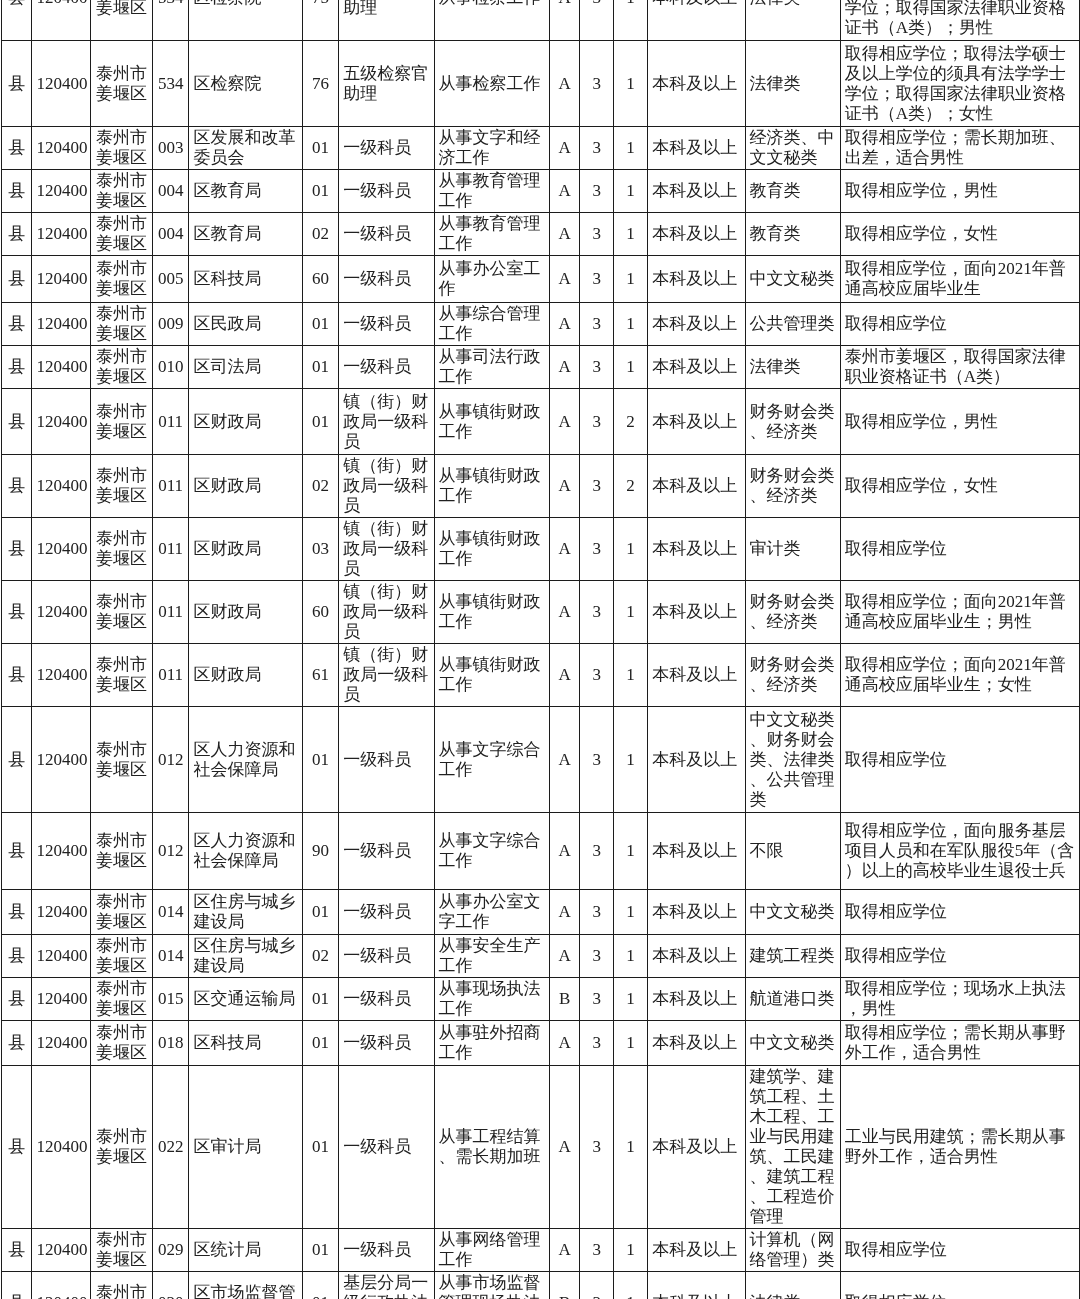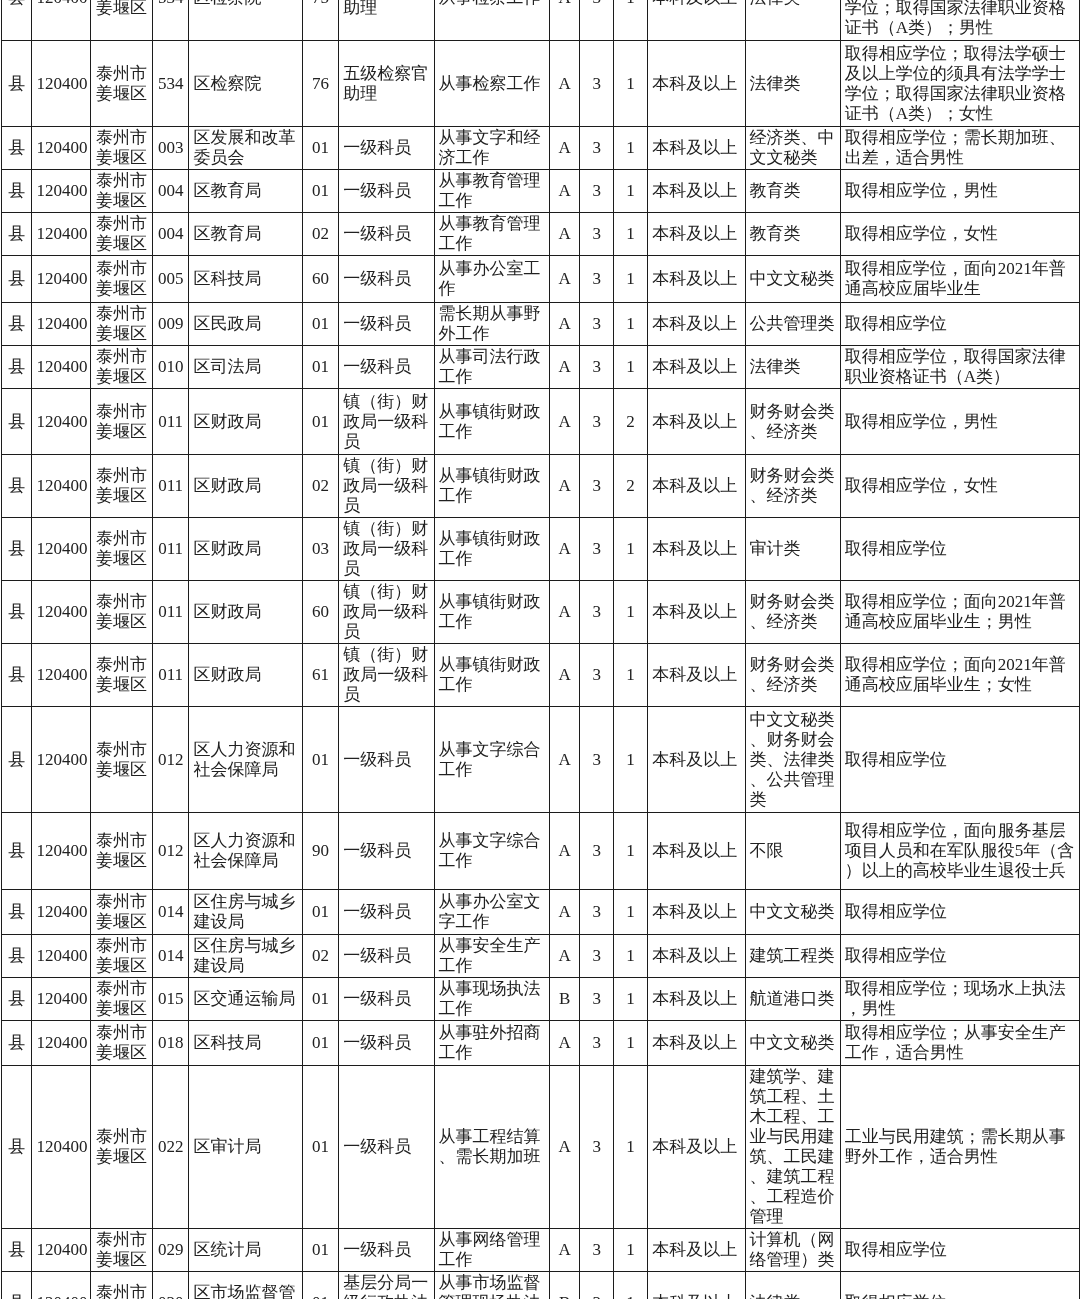--- a/index.html
+++ b/index.html
@@ -166,21 +166,21 @@
           <td>取得相应学位，面向2021年普通高校应届毕业生</td>
         </tr>
         <tr style="height: 40px;">
           <td class="c">县</td>
           <td class="c nw">120400</td>
           <td class="c">泰州市姜堰区</td>
           <td class="c nw">009</td>
           <td>区民政局</td>
           <td class="c nw">01</td>
           <td>一级科员</td>
-          <td>需长期从事野外工作</td>
+          <td>从事综合管理工作</td>
           <td class="c nw">A</td>
           <td class="c nw">3</td>
           <td class="c nw">1</td>
           <td>本科及以上</td>
           <td>公共管理类</td>
           <td>取得相应学位</td>
         </tr>
         <tr style="height: 40px;">
           <td class="c">县</td>
           <td class="c nw">120400</td>
@@ -188,21 +188,21 @@
           <td class="c nw">010</td>
           <td>区司法局</td>
           <td class="c nw">01</td>
           <td>一级科员</td>
           <td>从事司法行政工作</td>
           <td class="c nw">A</td>
           <td class="c nw">3</td>
           <td class="c nw">1</td>
           <td>本科及以上</td>
           <td>法律类</td>
-          <td>取得相应学位，取得国家法律职业资格证书（A类）</td>
+          <td>泰州市姜堰区，取得国家法律职业资格证书（A类）</td>
         </tr>
         <tr style="height: 66px;">
           <td class="c">县</td>
           <td class="c nw">120400</td>
           <td class="c">泰州市姜堰区</td>
           <td class="c nw">011</td>
           <td>区财政局</td>
           <td class="c nw">01</td>
           <td>镇（街）财政局一级科员</td>
           <td>从事镇街财政工作</td>
@@ -364,21 +364,21 @@
           <td class="c nw">018</td>
           <td>区科技局</td>
           <td class="c nw">01</td>
           <td>一级科员</td>
           <td>从事驻外招商工作</td>
           <td class="c nw">A</td>
           <td class="c nw">3</td>
           <td class="c nw">1</td>
           <td>本科及以上</td>
           <td>中文文秘类</td>
-          <td>取得相应学位；从事安全生产工作，适合男性</td>
+          <td>取得相应学位；需长期从事野外工作，适合男性</td>
         </tr>
         <tr style="height: 160px;">
           <td class="c">县</td>
           <td class="c nw">120400</td>
           <td class="c">泰州市姜堰区</td>
           <td class="c nw">022</td>
           <td>区审计局</td>
           <td class="c nw">01</td>
           <td>一级科员</td>
           <td>从事工程结算、需长期加班</td>

